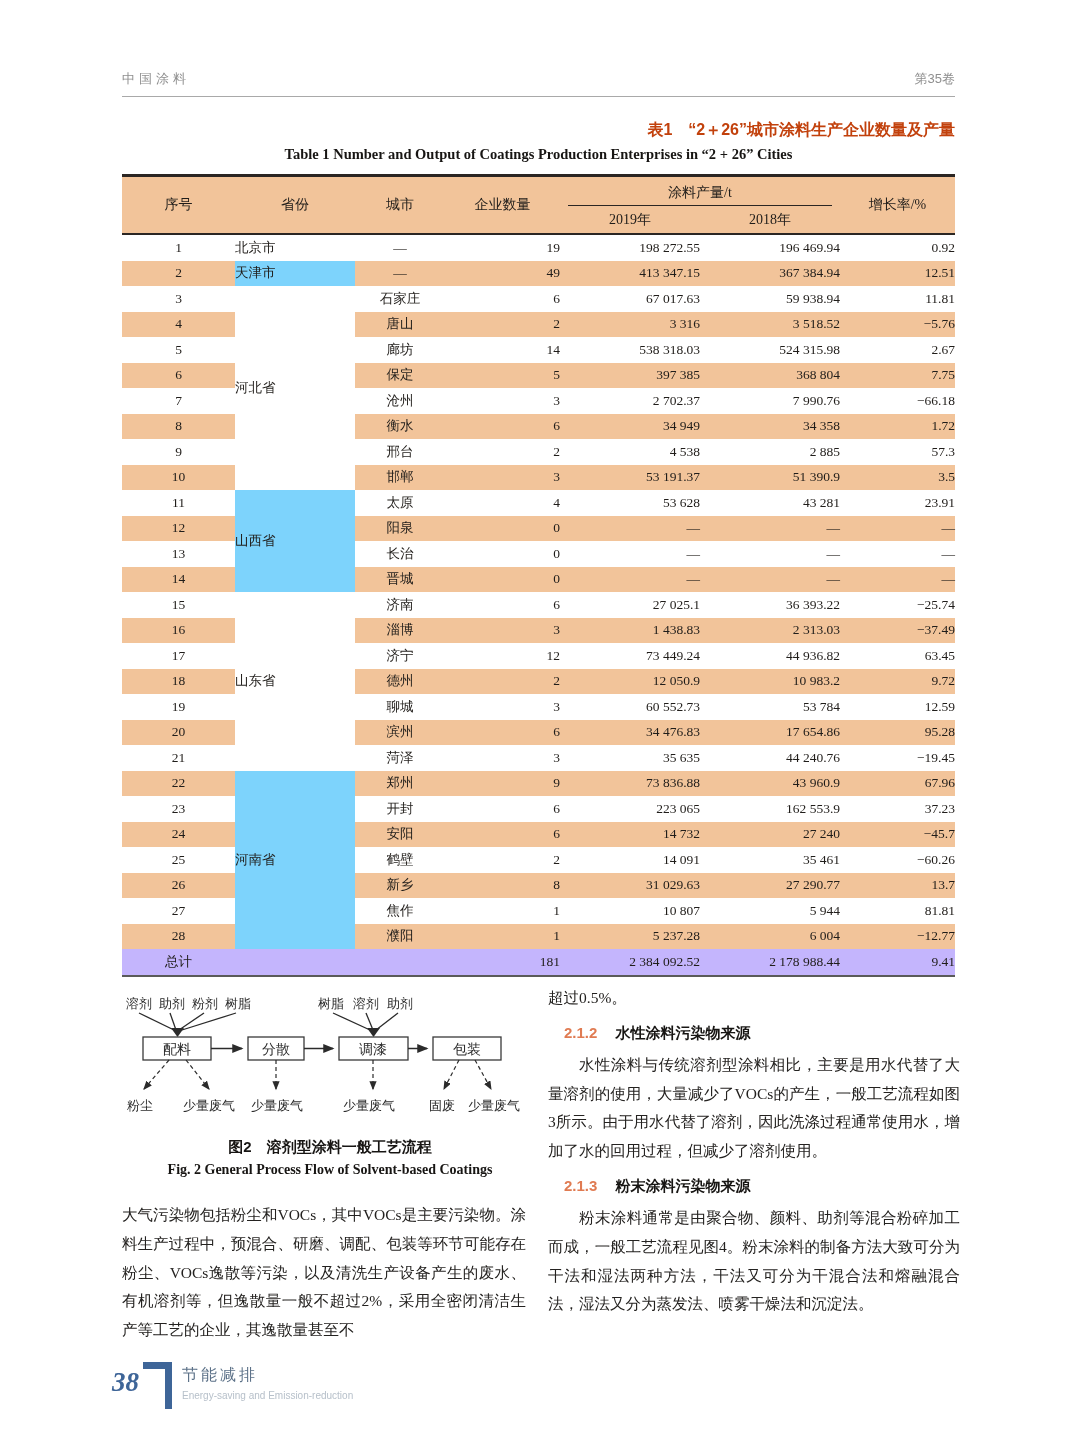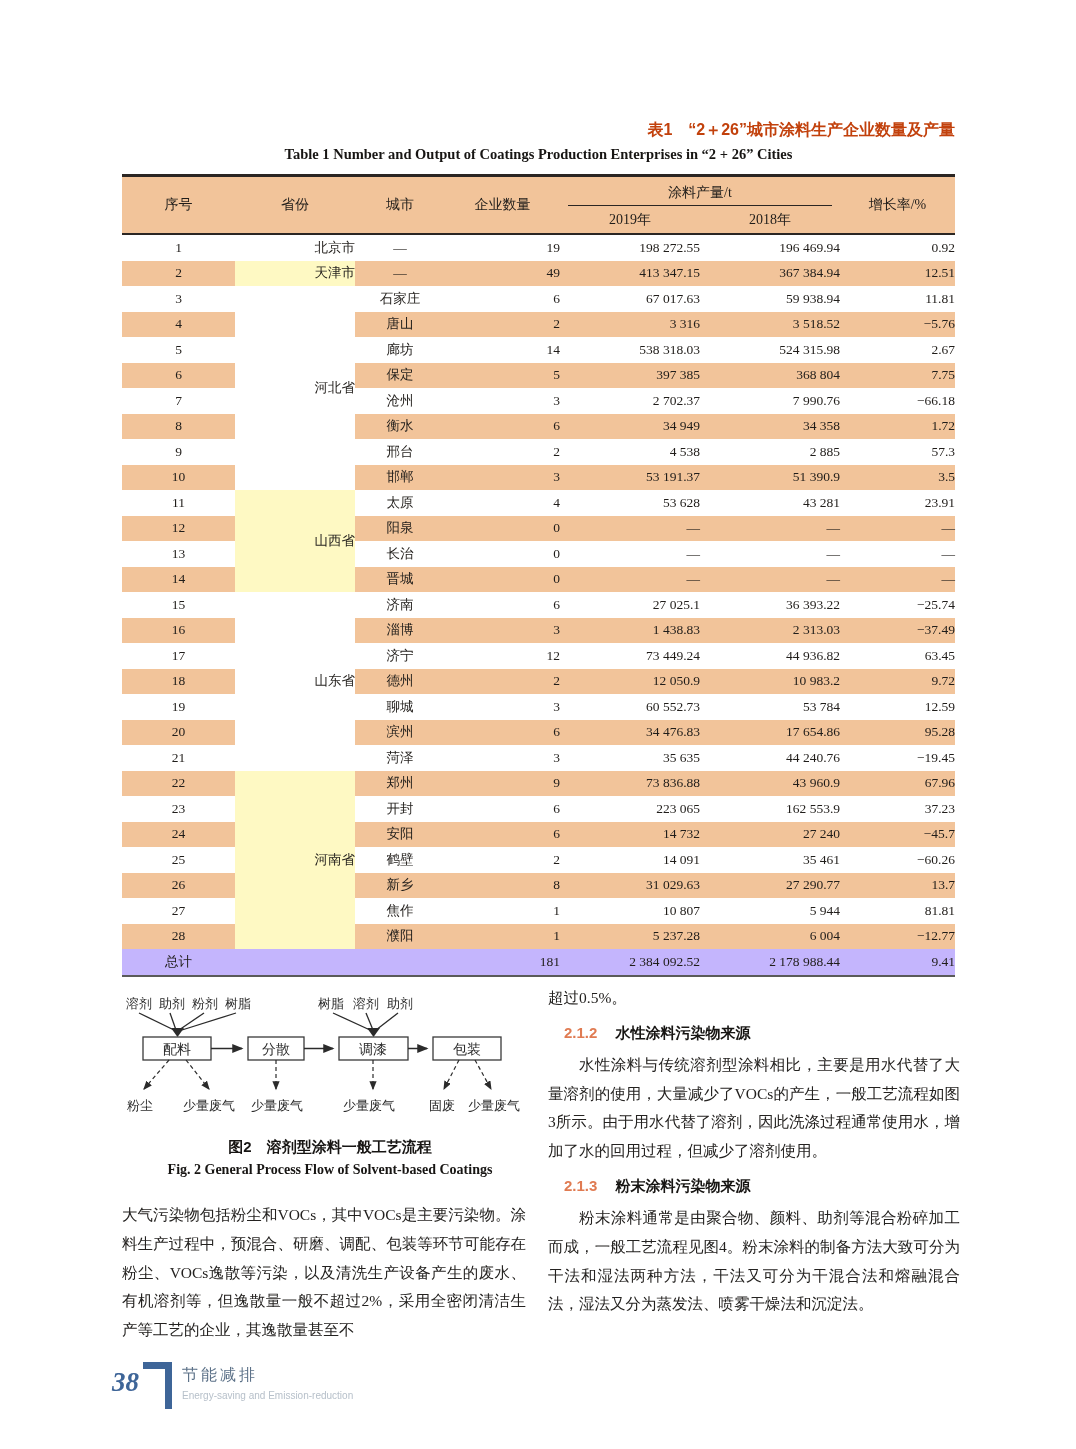--- a/index.html
+++ b/index.html
@@ -23,22 +23,22 @@
   .dtable{position:absolute;left:122px;top:174px;width:833px;border-collapse:collapse;
           border-top:3px solid #2b2623;font-family:"Liberation Serif",serif;color:#201d1a;
           border-spacing:0;}
   .dtable th{font-weight:400;font-size:14px;background:#f2c49a;padding:0;}
   .dtable thead tr.hr1 th{height:30px;}
   .dtable thead tr.hr2 th{height:26px;}
   .dtable th.hb{border-bottom:2px solid #2b2623;}
   .spanline{margin:0 8px;padding:5px 0 3px 0;border-bottom:1px solid #2b2623;}
   .dtable td{height:25.5px;font-size:13.5px;padding:0;background:#fff;}
   .dtable tr.alt td{background:#f2c49a;}
-  .dtable td.pv{text-align:right;background:#fff;}
-  .dtable td.pv.bg-alt{background:#fef9c3;font-family:Liberation Serif, serif;}
+  .dtable td.pv{text-align:left;background:#fff;}
+  .dtable td.pv.bg-alt{background:#7dd3fc;font-family:Liberation Serif, serif;}
   .dtable tr.total td{background:#c4b5fd;border-bottom:2.5px solid #5a5a5a;}
   .c{text-align:center;}
   .num-n{text-align:right;padding-right:27px;}
   .num-a{text-align:right;padding-right:38px;}
   .num-b{text-align:right;padding-right:40px;}
   .num-g{text-align:right;padding-right:46px;}
 
   
   .figure{position:absolute;left:112px;top:992px;width:436px;}
   .figure svg{display:block;}
@@ -65,20 +65,24 @@
           margin-left:4px;}
   .ftext{margin-left:10px;margin-top:3px;}
   .f-zh{font-size:16px;color:#5c7188;letter-spacing:3px;}
   .f-en{font-size:10px;color:#b7c0ca;margin-top:4px;}
 </style>
 </head>
 <body>
 
 <div class="page">
 
+  <div class="runhead">
+    <span class="jn">中国涂料</span>
+    <span class="vol">第35卷</span>
+  </div>
 
   <div class="t-title-zh">表1　“2＋26”城市涂料生产企业数量及产量</div>
   <div class="t-title-en">Table 1   Number and Output of Coatings Production Enterprises in “2 + 26” Cities</div>
 
   <table class="dtable">
     <colgroup>
       <col style="width:113px">
         <col style="width:120px">
         <col style="width:90px">
       <col style="width:115px">

